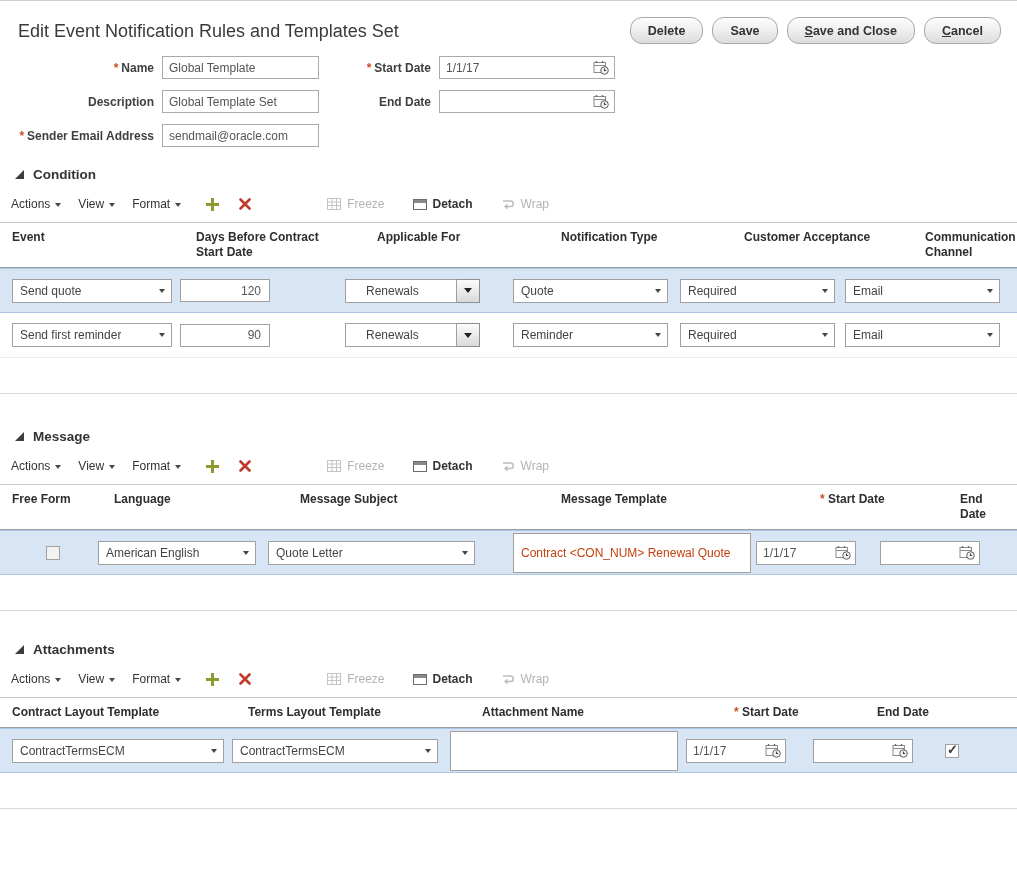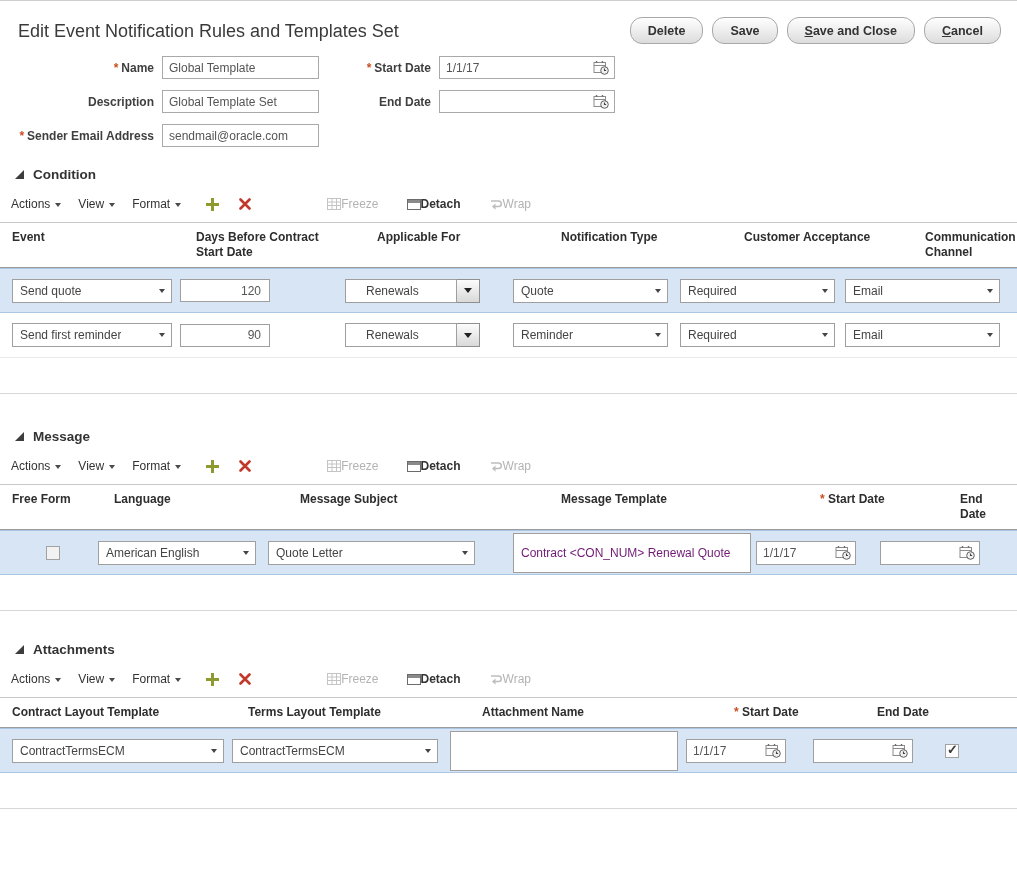--- a/index.html
+++ b/index.html
@@ -34,21 +34,21 @@
 
   
   .section-header { display:flex; align-items:center; gap:8px; padding-left:14px; height:24px; cursor:pointer; }
   .mt14 { margin-top:2px; } .mt28 { margin-top:30px; } .mt26 { margin-top:26px; }
   .section-title { font-weight:bold; font-size:13.5px; color:#333; }
 
   .toolbar { display:flex; align-items:center; height:36px; padding-left:11px; font-size:12px; color:#333; }
   .menu { display:flex; align-items:center; gap:5px; margin-right:17px; cursor:pointer; }
   .caret { width:0; height:0; border-left:3.5px solid transparent; border-right:3.5px solid transparent; border-top:4.5px solid #4a4a4a; margin-top:2px; }
   .tb-icon { margin-left:8px; margin-right:12px; cursor:pointer; display:flex; align-items:center; }
-  .tb-group { display:flex; align-items:center; margin-right:28px; }
+  .tb-group { display:flex; align-items:center; gap:6px; margin-right:28px; }
   .tb-group.first { margin-left:64px; }
   .tb-group.disabled { color:#b3b3b3; cursor:default; }
   .tb-group.enabled { color:#333; font-weight:bold; cursor:pointer; }
 
   
   .thead { border-top:1px solid #c9c9c9; border-bottom:1px solid #9c9c9c; background:#fff;gap:16px; }
   .th { font-weight:bold; font-size:12px; color:#2e2e2e; padding:7px 12px 7px 0; line-height:1.25; }
   .cond-grid { display:grid; grid-template-columns:168px 165px 168px 167px 165px 1fr; padding-left:12px; }
   .msg-grid  { display:grid; grid-template-columns:86px 170px 245px 243px 124px 1fr;  padding-left:12px; }
   .att-grid  { display:grid; grid-template-columns:220px 218px 236px 127px 122px 1fr; padding-left:12px; }
@@ -59,21 +59,21 @@
 
   
   .select { position:relative; height:24px; border:1px solid #9f9f9f; background:#fff; display:flex; align-items:center;
             padding:0 18px 0 7px; font-size:12px; color:#444; cursor:pointer; }
   .select-arrow { position:absolute; right:6px; top:9px; width:0; height:0;
             border-left:3.5px solid transparent; border-right:3.5px solid transparent; border-top:4.5px solid #444; }
   .select-value { overflow:hidden; white-space:nowrap; }
   .num-input { width:90px; height:23px; border:1px solid #9f9f9f; text-align:right; padding:0 8px;
                font-family:"Liberation Sans",sans-serif; font-size:12px; color:#555; background:#fff; }
   .cell-input { height:40px; border:1px solid #9f9f9f; padding:0 7px; font-family:"Liberation Sans",sans-serif;
-                font-size:12px; color:#701a75; background:#fff; }
+                font-size:12px; color:#c2410c; background:#fff; }
   .combo { display:flex; height:24px; }
   .combo-value { width:112px; border:1px solid #9f9f9f; background:#fff; display:flex; align-items:center;
                  padding:0 20px; font-size:12px; color:#444; }
   .combo-btn { width:23px; border:1px solid #8f8f8f; border-left:none; background:linear-gradient(#fcfcfc,#d9d9d9);
                display:flex; align-items:center; justify-content:center; cursor:pointer; }
   .combo-caret { width:0; height:0; border-left:4px solid transparent; border-right:4px solid transparent; border-top:5px solid #222; }
   .row-datefield { width:100px; display:flex; align-items:center; border:1px solid #9f9f9f; background:#fff; height:24px; padding-right:3px; }
   .row-datefield input { border:none; outline:none; flex:1; min-width:0; padding:0 6px; font-family:"Liberation Sans",sans-serif;
                          font-size:12px; color:#555; background:transparent; }
   .checkbox { width:14px; height:14px; border:1px solid #a2a2a2; background:#f2f2f2; position:relative; cursor:pointer; }

